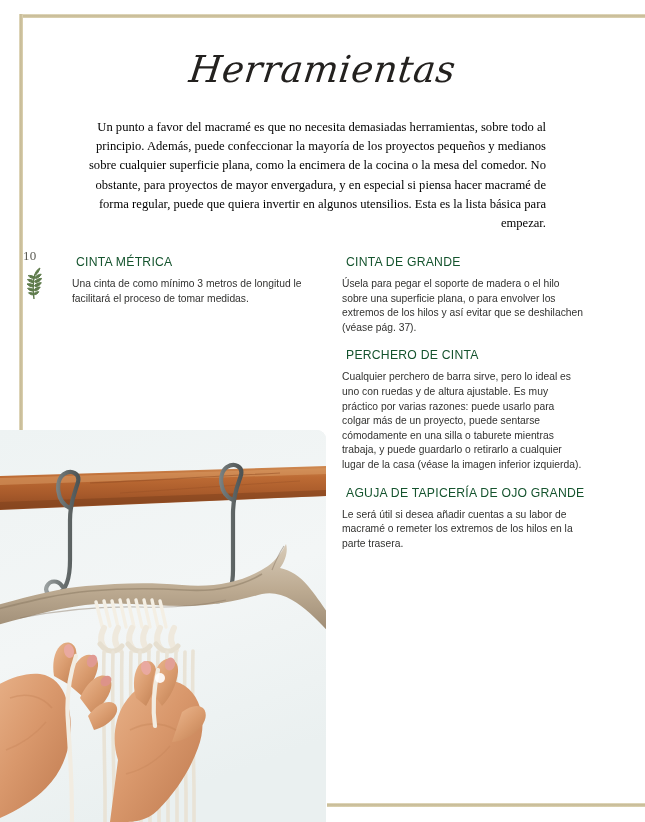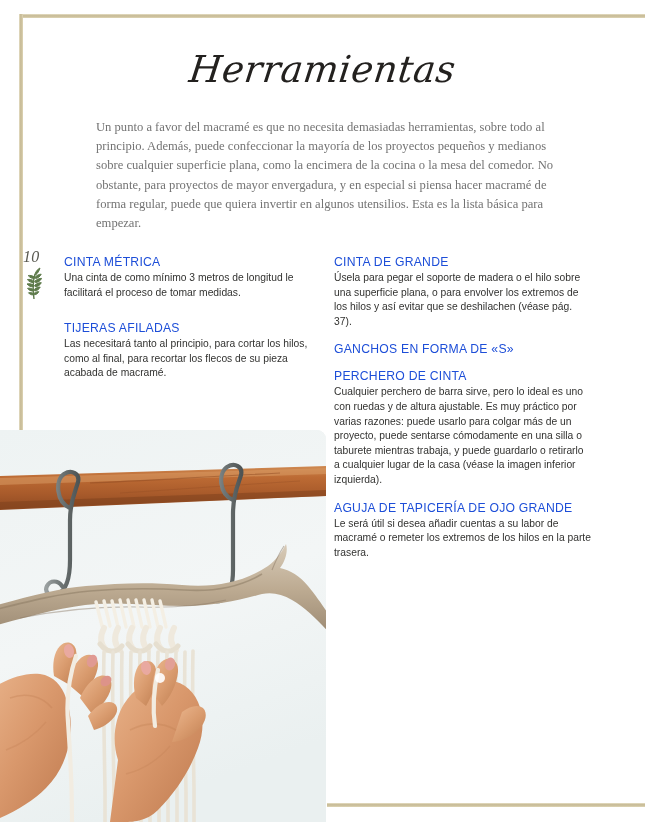--- a/index.html
+++ b/index.html
@@ -41,22 +41,21 @@
     height: 4px;
     background: linear-gradient(to bottom, #e6dfc6, #c4b791 45%, #ded5b6);
   }
 
   
   .folio {
     position: absolute;
     left: 23px;
     top: 248px;
     font-family: "Liberation Serif", serif;
-    font-style: italic;
-    font-size: 16px;
+    font-size: 13px;
     color: #5a5a52;
     letter-spacing: 0.3px;
   }
   .leaf-mark {
     position: absolute;
     left: 19px;
     top: 266px;
     width: 30px;
     height: 34px;
   }
@@ -73,56 +72,56 @@
     font-weight: 400;
     font-size: 37px;
     color: #23211f;
     letter-spacing: 0.5px;
     transform: skewX(-7deg);
   }
 
   
   .intro {
     position: absolute;
-    left: 96px;
+    left: 88px;
     top: 118px;
     width: 458px;
-    text-align: left;
+    text-align: right;
     font-family: "Liberation Serif", serif;
     font-size: 12.6px;
     line-height: 19.2px;
-    color: #737373;
+    color: #000000;
   }
 
   
   .col {
     position: absolute;
     top: 255px;
   }
   .col-left  { left: 64px;  width: 252px; }
   .col-right { left: 334px; width: 258px; }
 
   .sec { margin-bottom: 13px; }
   .sec:last-child { margin-bottom: 0; }
 
   .sec-h {
     font-family: "Liberation Sans", sans-serif;
     font-size: 12.2px;
     font-weight: 400;
-    color: #1d4ed8;
+    color: #14532d;
     letter-spacing: 0.25px;
-    margin: 0 0 2px 0;
+    margin: 0 0 2px 12px;
   }
   .sec-b {
     font-family: "Liberation Sans", sans-serif;
     font-size: 10.3px;
     font-weight: 400;
     line-height: 14.6px;
     color: #323230;
-    margin: 0;
+    margin: 8px;
   }
 
   .gap-lg { margin-bottom: 21px; }
 
   
   .photo {
     position: absolute;
     left: 0;
     top: 430px;
     width: 326px;
@@ -166,33 +165,28 @@
 
   <div class="title">Herramientas</div>
 
   <div class="intro">Un punto a favor del macramé es que no necesita demasiadas herramientas, sobre todo al principio. Además, puede confeccionar la mayoría de los proyectos pequeños y medianos sobre cualquier superficie plana, como la encimera de la cocina o la mesa del comedor. No obstante, para proyectos de mayor envergadura, y en especial si piensa hacer macramé de forma regular, puede que quiera invertir en algunos utensilios. Esta es la lista básica para empezar.</div>
 
   <div class="col col-left">
     <div class="sec gap-lg">
       <div class="sec-h">CINTA MÉTRICA</div>
       <div class="sec-b">Una cinta de como mínimo 3 metros de longitud le facilitará el proceso de tomar medidas.</div>
     </div>
-    <div class="sec">
-      <div class="sec-h">TIJERAS AFILADAS</div>
-      <div class="sec-b">Las necesitará tanto al principio, para cortar los hilos, como al final, para recortar los flecos de su pieza acabada de macramé.</div>
-    </div>
   </div>
 
   <div class="col col-right">
     <div class="sec">
       <div class="sec-h">CINTA DE GRANDE</div>
       <div class="sec-b">Úsela para pegar el soporte de madera o el hilo sobre una superficie plana, o para envolver los extremos de los hilos y así evitar que se deshilachen (véase pág. 37).</div>
     </div>
     <div class="sec">
-      <div class="sec-h">GANCHOS EN FORMA DE «S»</div>
     </div>
     <div class="sec">
       <div class="sec-h">PERCHERO DE CINTA</div>
       <div class="sec-b">Cualquier perchero de barra sirve, pero lo ideal es uno con ruedas y de altura ajustable. Es muy práctico por varias razones: puede usarlo para colgar más de un proyecto, puede sentarse cómodamente en una silla o taburete mientras trabaja, y puede guardarlo o retirarlo a cualquier lugar de la casa (véase la imagen inferior izquierda).</div>
     </div>
     <div class="sec">
     </div>
     <div class="sec">
       <div class="sec-h">AGUJA DE TAPICERÍA DE OJO GRANDE</div>
       <div class="sec-b">Le será útil si desea añadir cuentas a su labor de macramé o remeter los extremos de los hilos en la parte trasera.</div>

